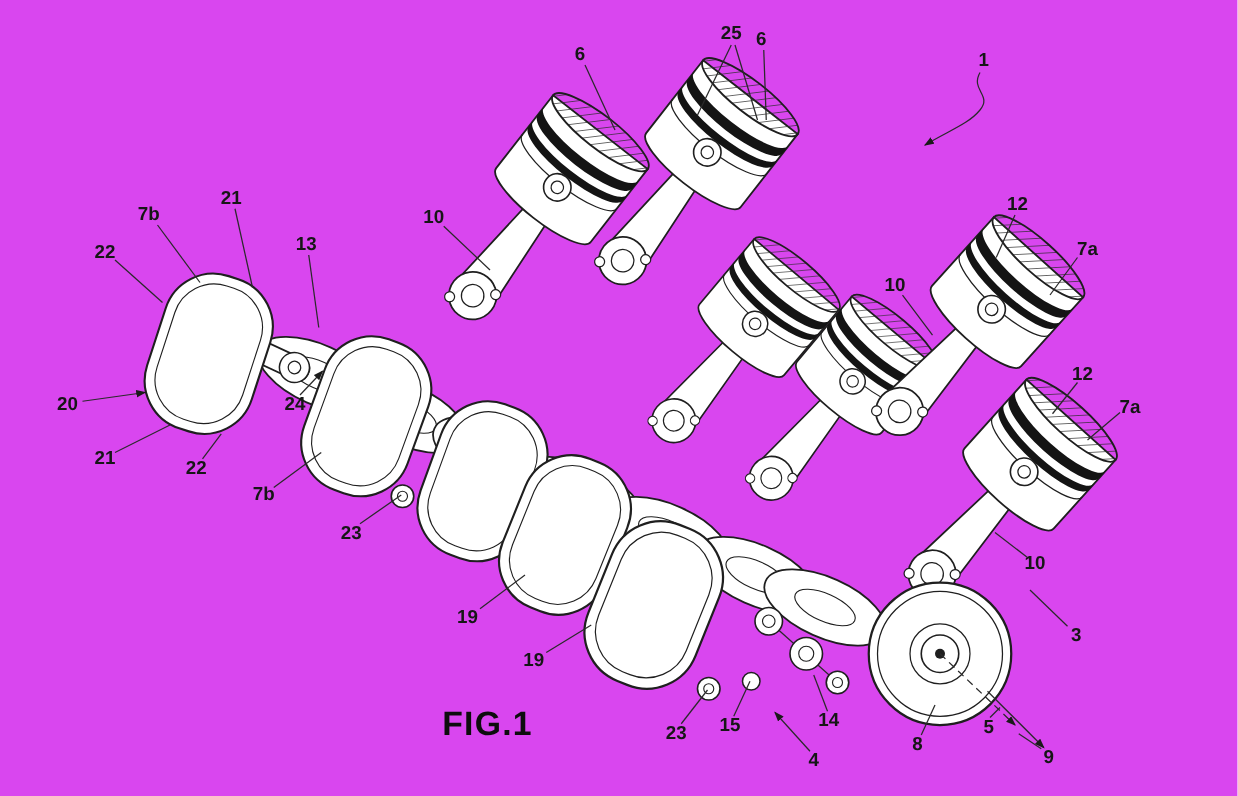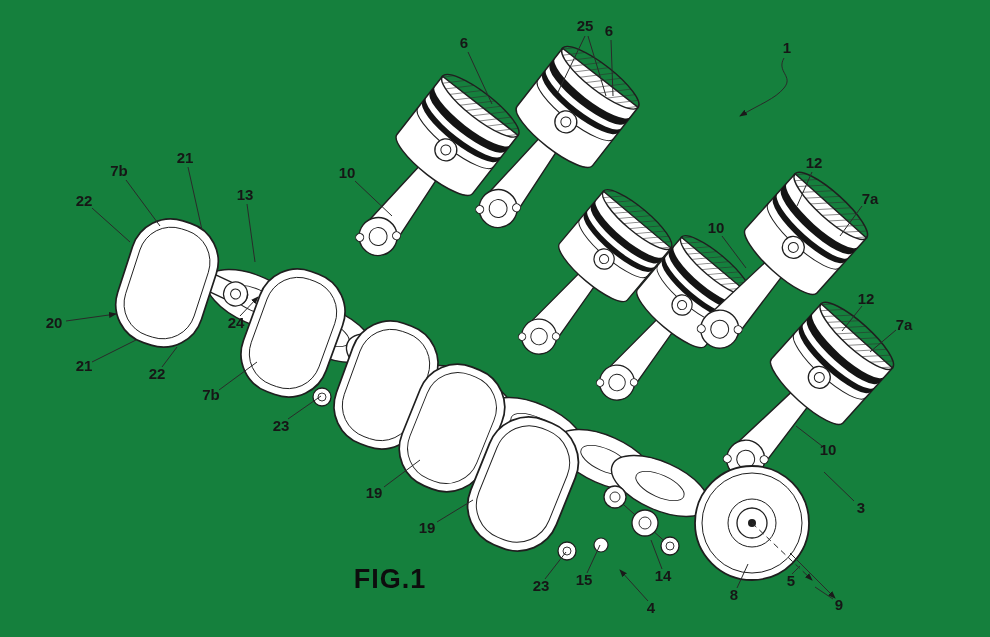--- a/index.html
+++ b/index.html
@@ -1,16 +1,16 @@
 <!DOCTYPE html>
 <html><head>
 <meta charset="utf-8">
 <style>
   html,body{margin:0;padding:0;background:#ffffff;}
-  #stage{position:relative;width:990px;height:637px;background:#15803d;overflow:hidden;
+  #stage{position:relative;width:990px;height:637px;background:#d946ef;overflow:hidden;
          font-family:"Liberation Sans",sans-serif;}
   svg{display:block;}
   .ref{font:600 15px "Liberation Sans",sans-serif;fill:#161616;text-anchor:middle;}
   .caption{font:700 27px "Liberation Sans",sans-serif;fill:#0d0d0d;text-anchor:middle;letter-spacing:1px;}
   .ln{stroke:#2a2a2a;stroke-width:1;fill:none;}
 </style>
 </head>
 <body>
 
 <div id="stage">

